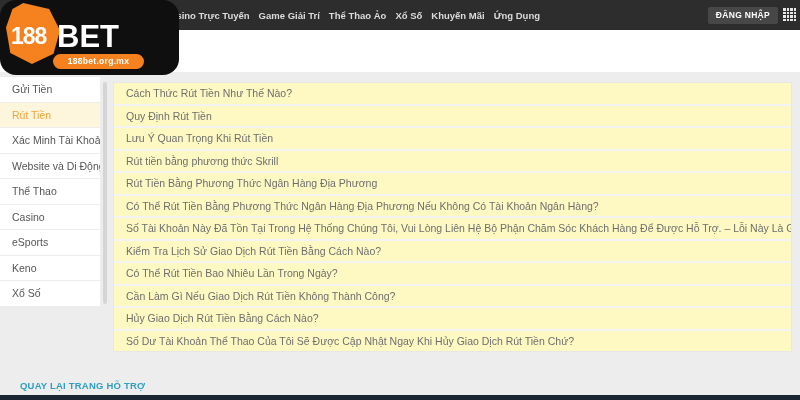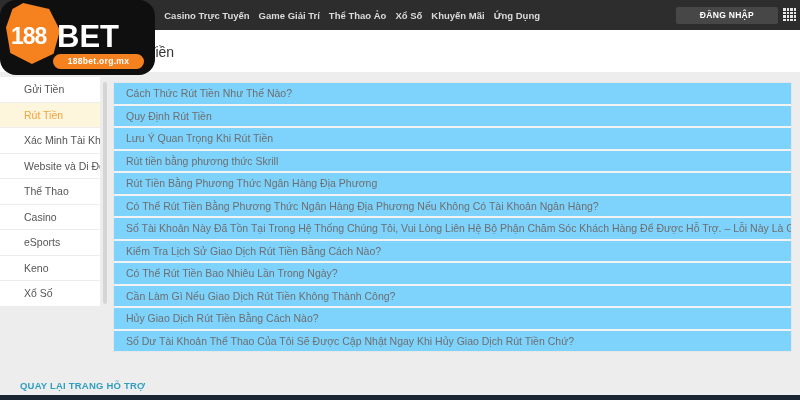--- a/index.html
+++ b/index.html
@@ -10,57 +10,57 @@
   }
   .stage{position:relative;width:800px;height:400px;overflow:hidden;}
 
   
   .topbar{position:absolute;left:0;top:0;width:800px;height:30px;background:var(--header-bg,#2d2d2d);z-index:2;}
   .nav{position:absolute;left:113px;top:0;height:30px;display:flex;gap:9px;align-items:center;z-index:3;}
   .nav-item{font-size:9.5px;font-weight:bold;color:#dcdcdc;white-space:nowrap;cursor:pointer;}
   .login-btn{
     position:absolute;right:22px;top:7px;height:17px;line-height:17px;
     background:#474747;color:#fff;font-size:8.5px;font-weight:bold;
-    padding:0 24px;border-radius:2px;z-index:3;cursor:pointer;letter-spacing:.3px;
+    padding:0 8px;border-radius:2px;z-index:3;cursor:pointer;letter-spacing:.3px;
   }
   .grid-icon{
     position:absolute;right:4px;top:8px;width:13px;height:13px;z-index:3;cursor:pointer;
     display:grid;grid-template-columns:repeat(4,1fr);grid-template-rows:repeat(4,1fr);gap:1px;
   }
   .grid-icon span{background:#e8e8e8;display:block;}
 
   
   .titleband{position:absolute;left:0;top:30px;width:800px;height:42px;background:#ffffff;z-index:1;}
   .page-title{position:absolute;left:122px;top:44px;font-size:14px;color:#333;z-index:1;}
 
   
-  .logo{position:absolute;left:0;top:0;width:155px;height:75px;background:#0f0f0f;border-radius:16px;z-index:10;cursor:pointer;}
+  .logo{position:absolute;left:0;top:0;width:155px;height:75px;background:#0f0f0f;border-radius:16px;z-index:10;cursor:pointer;padding-left:24px;}
   .logo-blob{
     position:absolute;left:6px;top:3px;width:54px;height:61px;background:var(--accent,#f5811f);
     clip-path:polygon(32% 0,80% 10%,100% 45%,88% 83%,48% 100%,8% 82%,0 40%,12% 10%);
   }
   .logo-188{position:absolute;left:11px;top:23px;font-size:23px;font-weight:bold;color:#fff;letter-spacing:-1px;}
   .logo-bet{position:absolute;left:57px;top:19px;font-size:31px;font-weight:bold;color:#fff;letter-spacing:0;}
   .logo-pill{
     position:absolute;left:51px;top:52px;width:91px;height:15px;line-height:15px;
     background:var(--accent,#f5811f);border:2px solid #0f0f0f;border-radius:10px;
     color:#fff;font-size:8.5px;font-weight:bold;text-align:center;letter-spacing:.3px;
   }
 
   
   .sidebar{position:absolute;left:0;top:77px;width:100px;background:#fff;z-index:1;}
   .side-item{
-    height:24.5px;line-height:24.5px;padding-left:24px;font-size:10.5px;color:#555;
+    height:24.5px;line-height:24.5px;padding-left:12px;font-size:10.5px;color:#555;
     border-bottom:1px solid #ededed;white-space:nowrap;overflow:hidden;cursor:pointer;
   }
   .side-item.active{background:var(--active-bg,#fdf5dc);color:var(--active-fg,#f2a43a);}
   .side-scrollbar{position:absolute;left:103px;top:82px;width:4px;height:222px;background:#d5d5d5;border-radius:2px;z-index:1;}
 
   
-  .panel{position:absolute;left:113px;top:82px;width:677px;background:#7dd3fc;border:1px solid #e7e7e7;z-index:1;}
+  .panel{position:absolute;left:113px;top:82px;width:677px;background:#fef9c3;border:1px solid #e7e7e7;z-index:1;}
   .faq-row{
     height:20.5px;line-height:20.5px;padding-left:12px;font-size:10.5px;color:#6e6e6e;
     border-bottom:2px solid #f3f3f3;white-space:nowrap;overflow:hidden;cursor:pointer;
   }
   .faq-row:last-child{border-bottom:none;}
 
   
   .back-link{position:absolute;left:20px;top:380px;font-size:9.5px;font-weight:bold;color:var(--link,#2f9fc0);z-index:1;cursor:pointer;letter-spacing:.2px;}
   .bottombar{position:absolute;left:0;top:395px;width:800px;height:5px;background:var(--navy,#1a2634);z-index:4;}
 </style>

